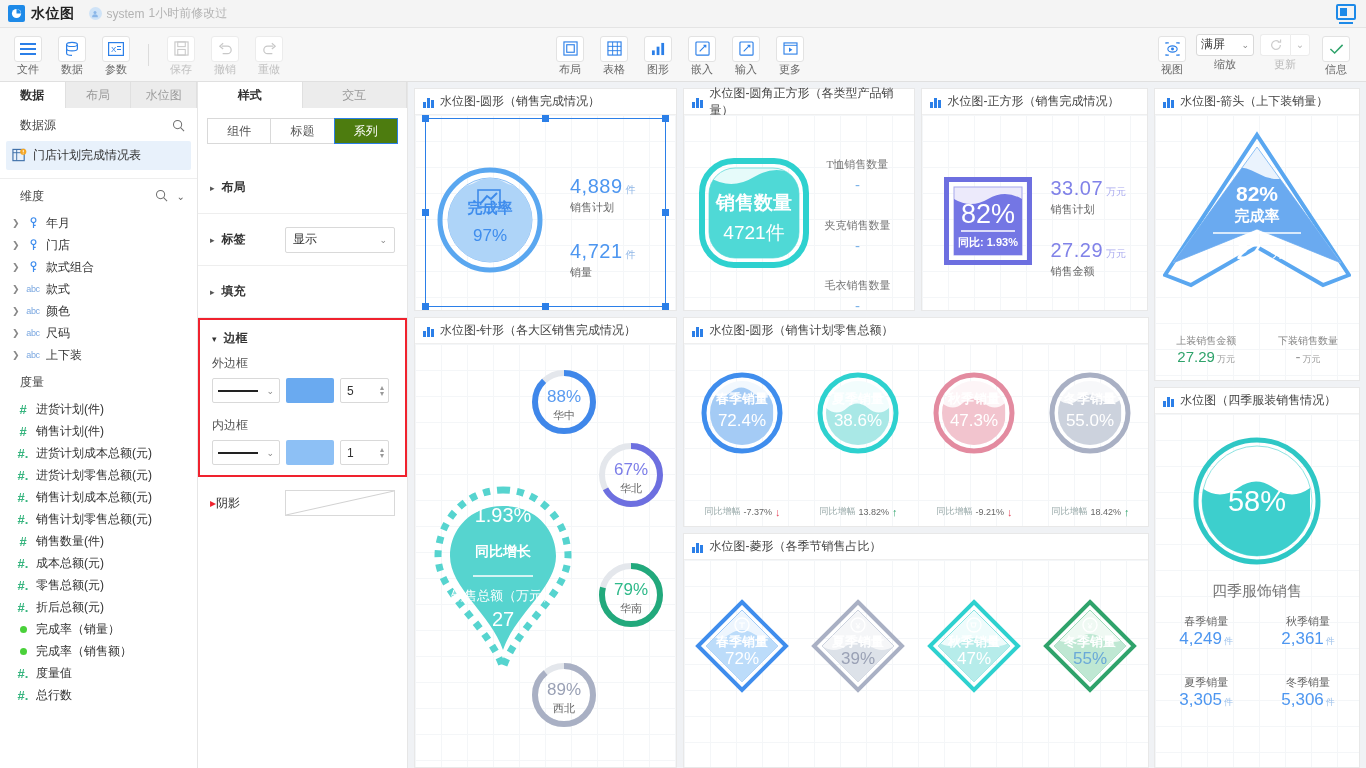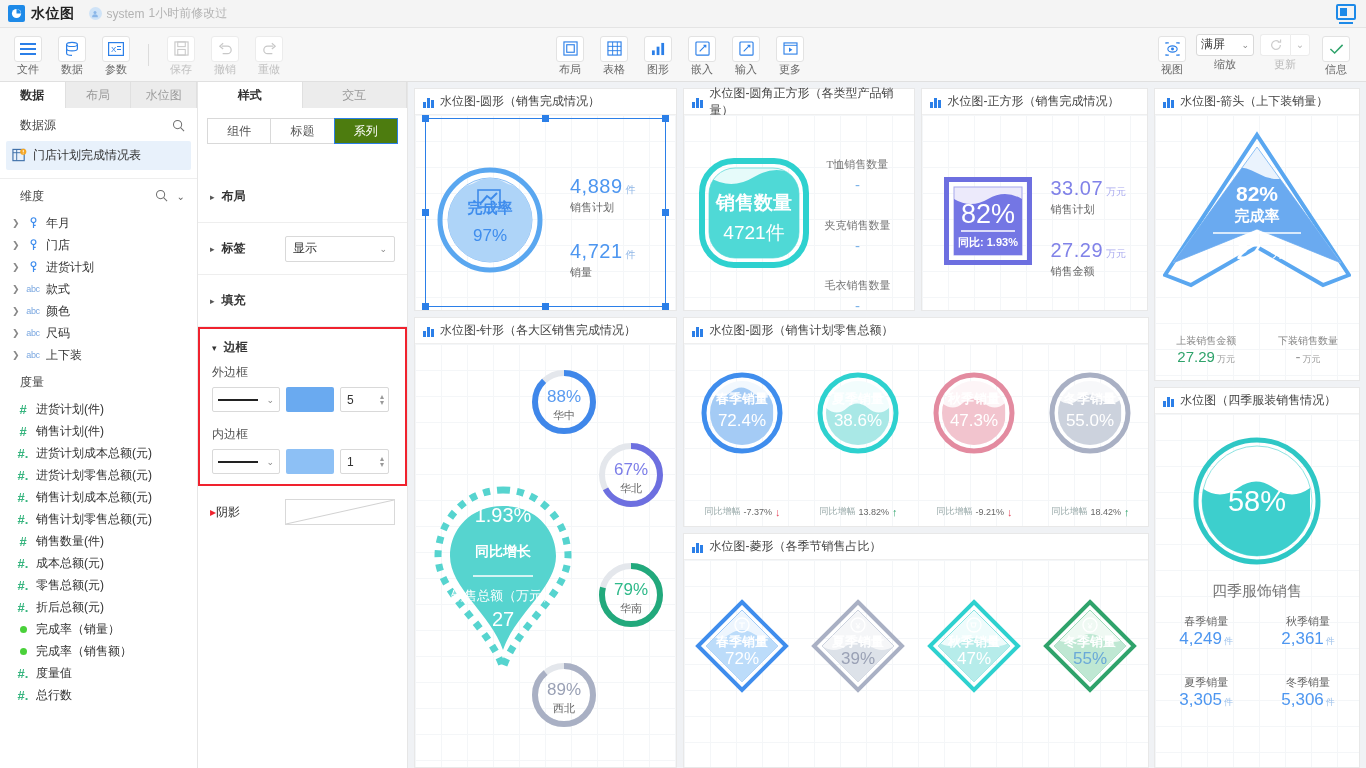--- a/index.html
+++ b/index.html
@@ -99,21 +99,21 @@
   .field .fico{width:22px;display:flex;align-items:center;justify-content:center;}
   .field .abc{font-size:9px;color:#7aa7e0;letter-spacing:-.3px;}
   .field .hash{color:#37b57f;font-size:13px;font-weight:bold;}
   .field .hashd{color:#37b57f;font-size:13px;font-weight:bold;}
   .field .dot{width:7px;height:7px;border-radius:50%;background:#4ad13a;display:block;}
   .field .fname{margin-left:2px;}
   .measures .field{padding-left:12px;}
 
   
   .props{ width:210px; background:#fff; border-right:1px solid #e6e6e6; display:flex;flex-direction:column;}
-  .seg{ display:flex; margin:10px 9px 17px; }
+  .seg{ display:flex; margin:10px 9px 8px; }
   .seg .s{
     flex:1;height:26px;border:1px solid #d9d9d9;display:flex;align-items:center;justify-content:center;
     font-size:12px;color:#555;background:#fff;cursor:pointer;border-right:none;
   }
   .seg .s:last-child{border-right:1px solid #d9d9d9;}
   .seg .s.active{background:#4d7c0f;border-color:#2b7fe8;color:#fff;}
   .prow{
     display:flex;align-items:center;justify-content:space-between;
     padding:0 12px; height:52px; border-bottom:1px solid #eee;
   }
@@ -443,21 +443,21 @@
               <span class="fname">门店</span>
             </div>
           <div class="field">
               <span class="caret">❯</span>
               <span class="fico">
                 <svg width="11" height="12" viewBox="0 0 12 13">
                   <circle cx="6" cy="3.4" r="2.6" fill="none" stroke="#3f8ded" stroke-width="1.3"></circle>
                   <path d="M6 6v6M6 9h2.4" stroke="#3f8ded" stroke-width="1.3"></path>
                 </svg>
               </span>
-              <span class="fname">进货计划</span>
+              <span class="fname">款式组合</span>
             </div>
           <div class="field">
               <span class="caret">❯</span>
               <span class="fico">
                 <span class="abc">abc</span>
               </span>
               <span class="fname">款式</span>
             </div>
           <div class="field">
               <span class="caret">❯</span>

